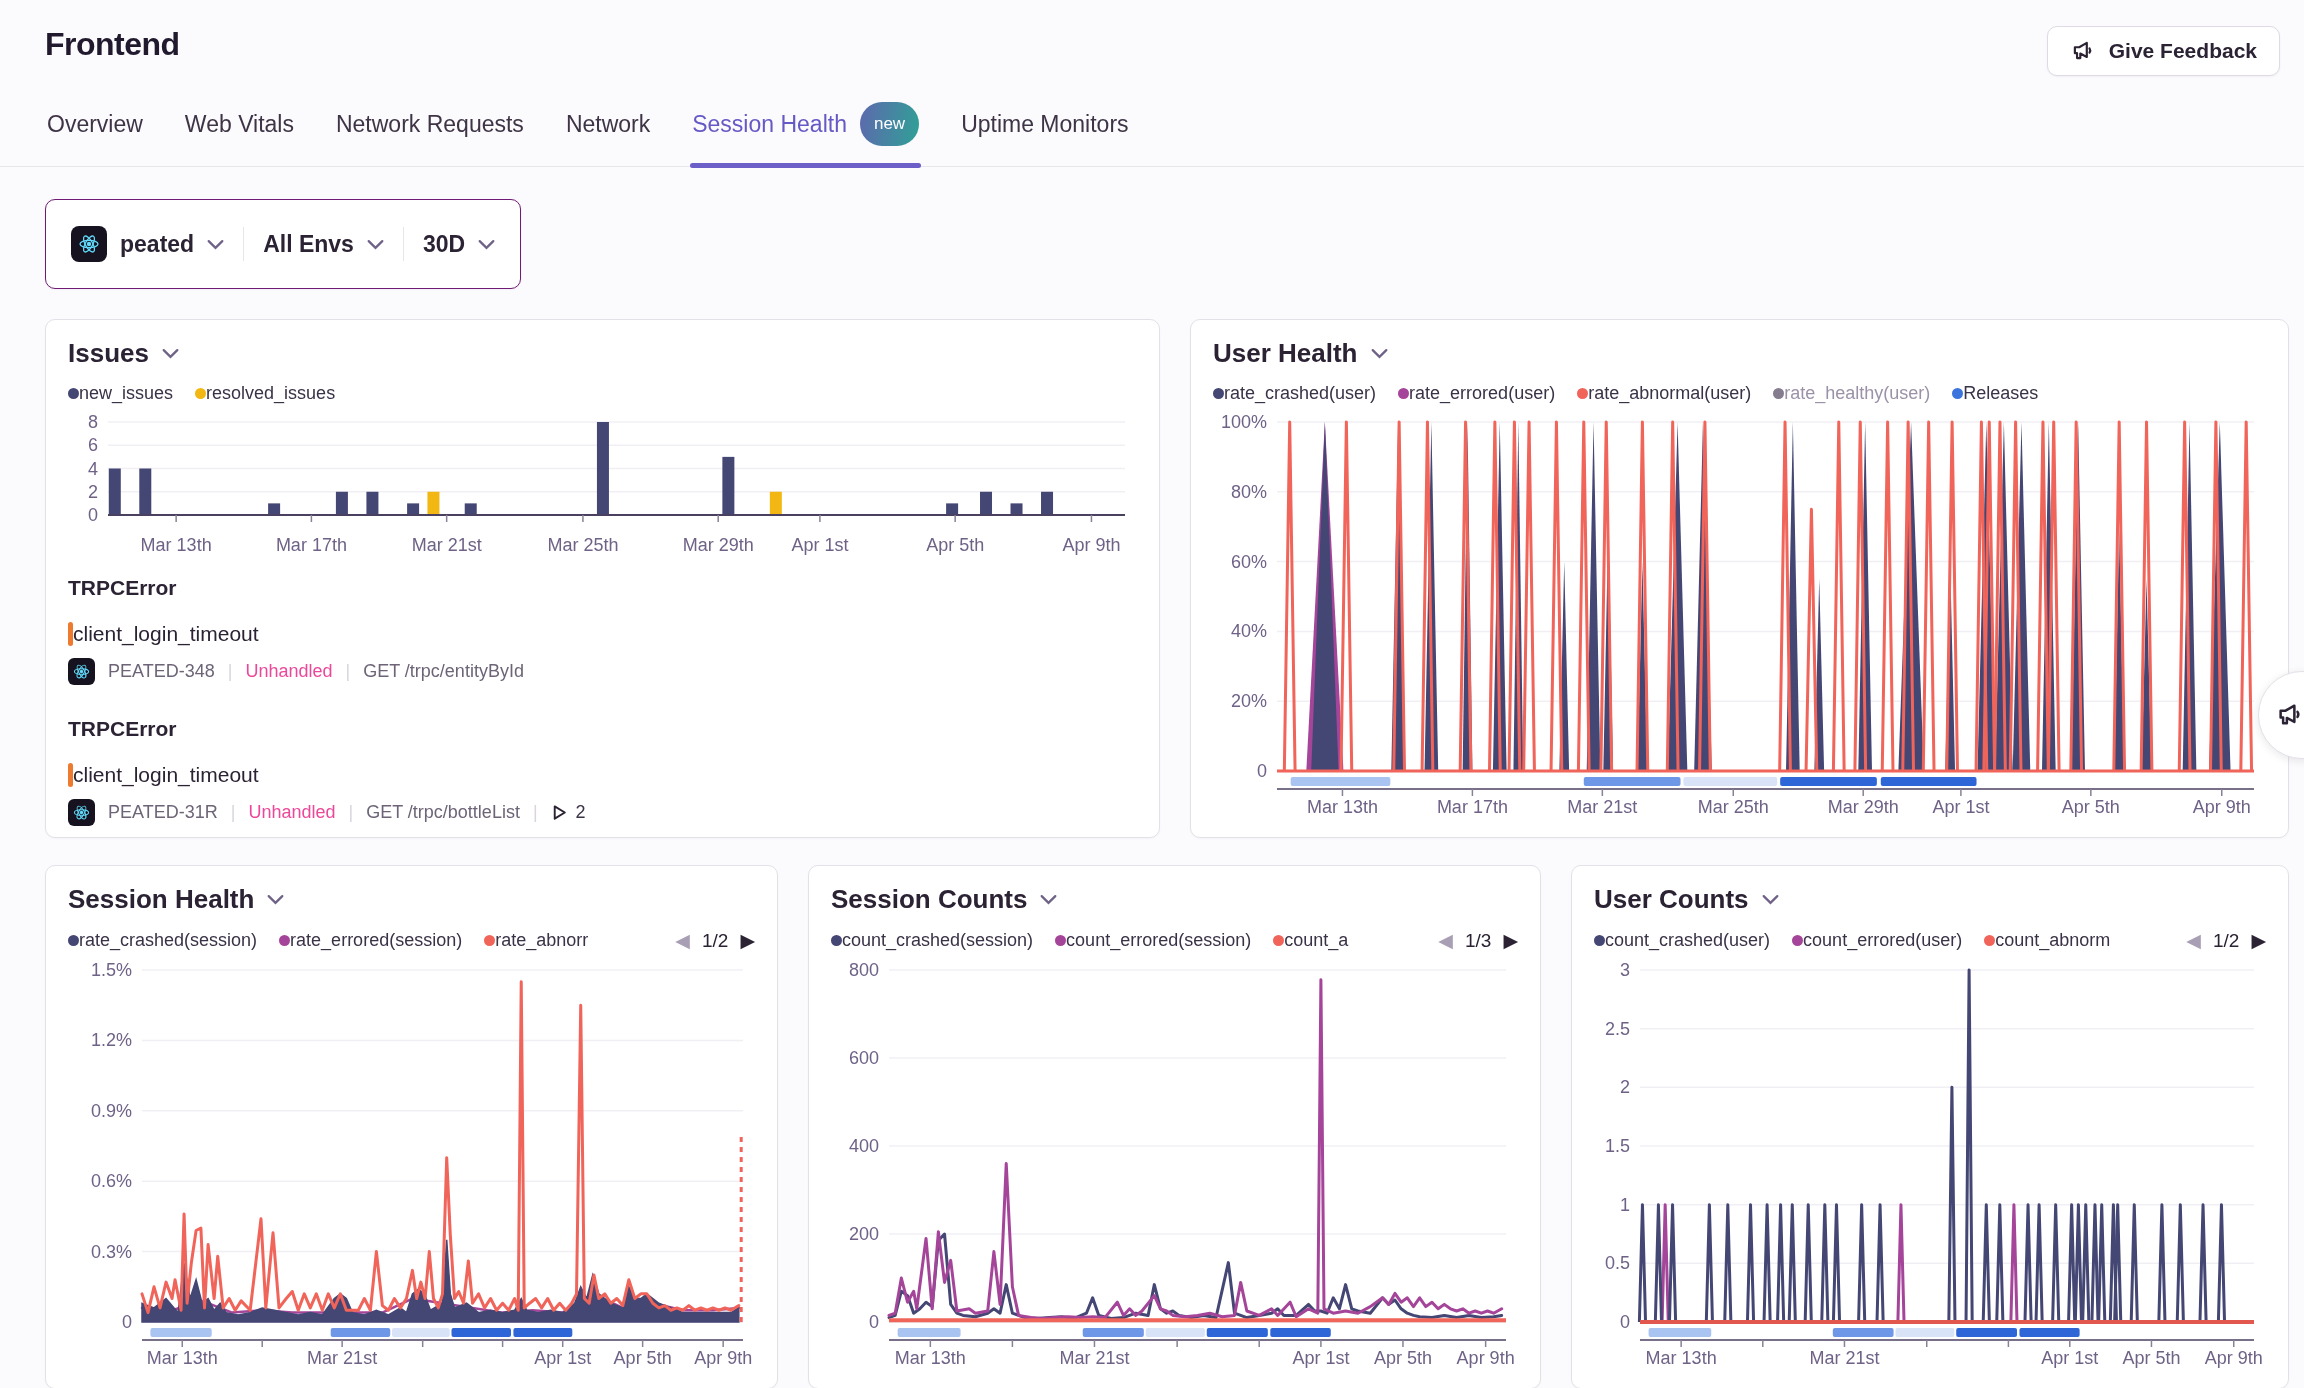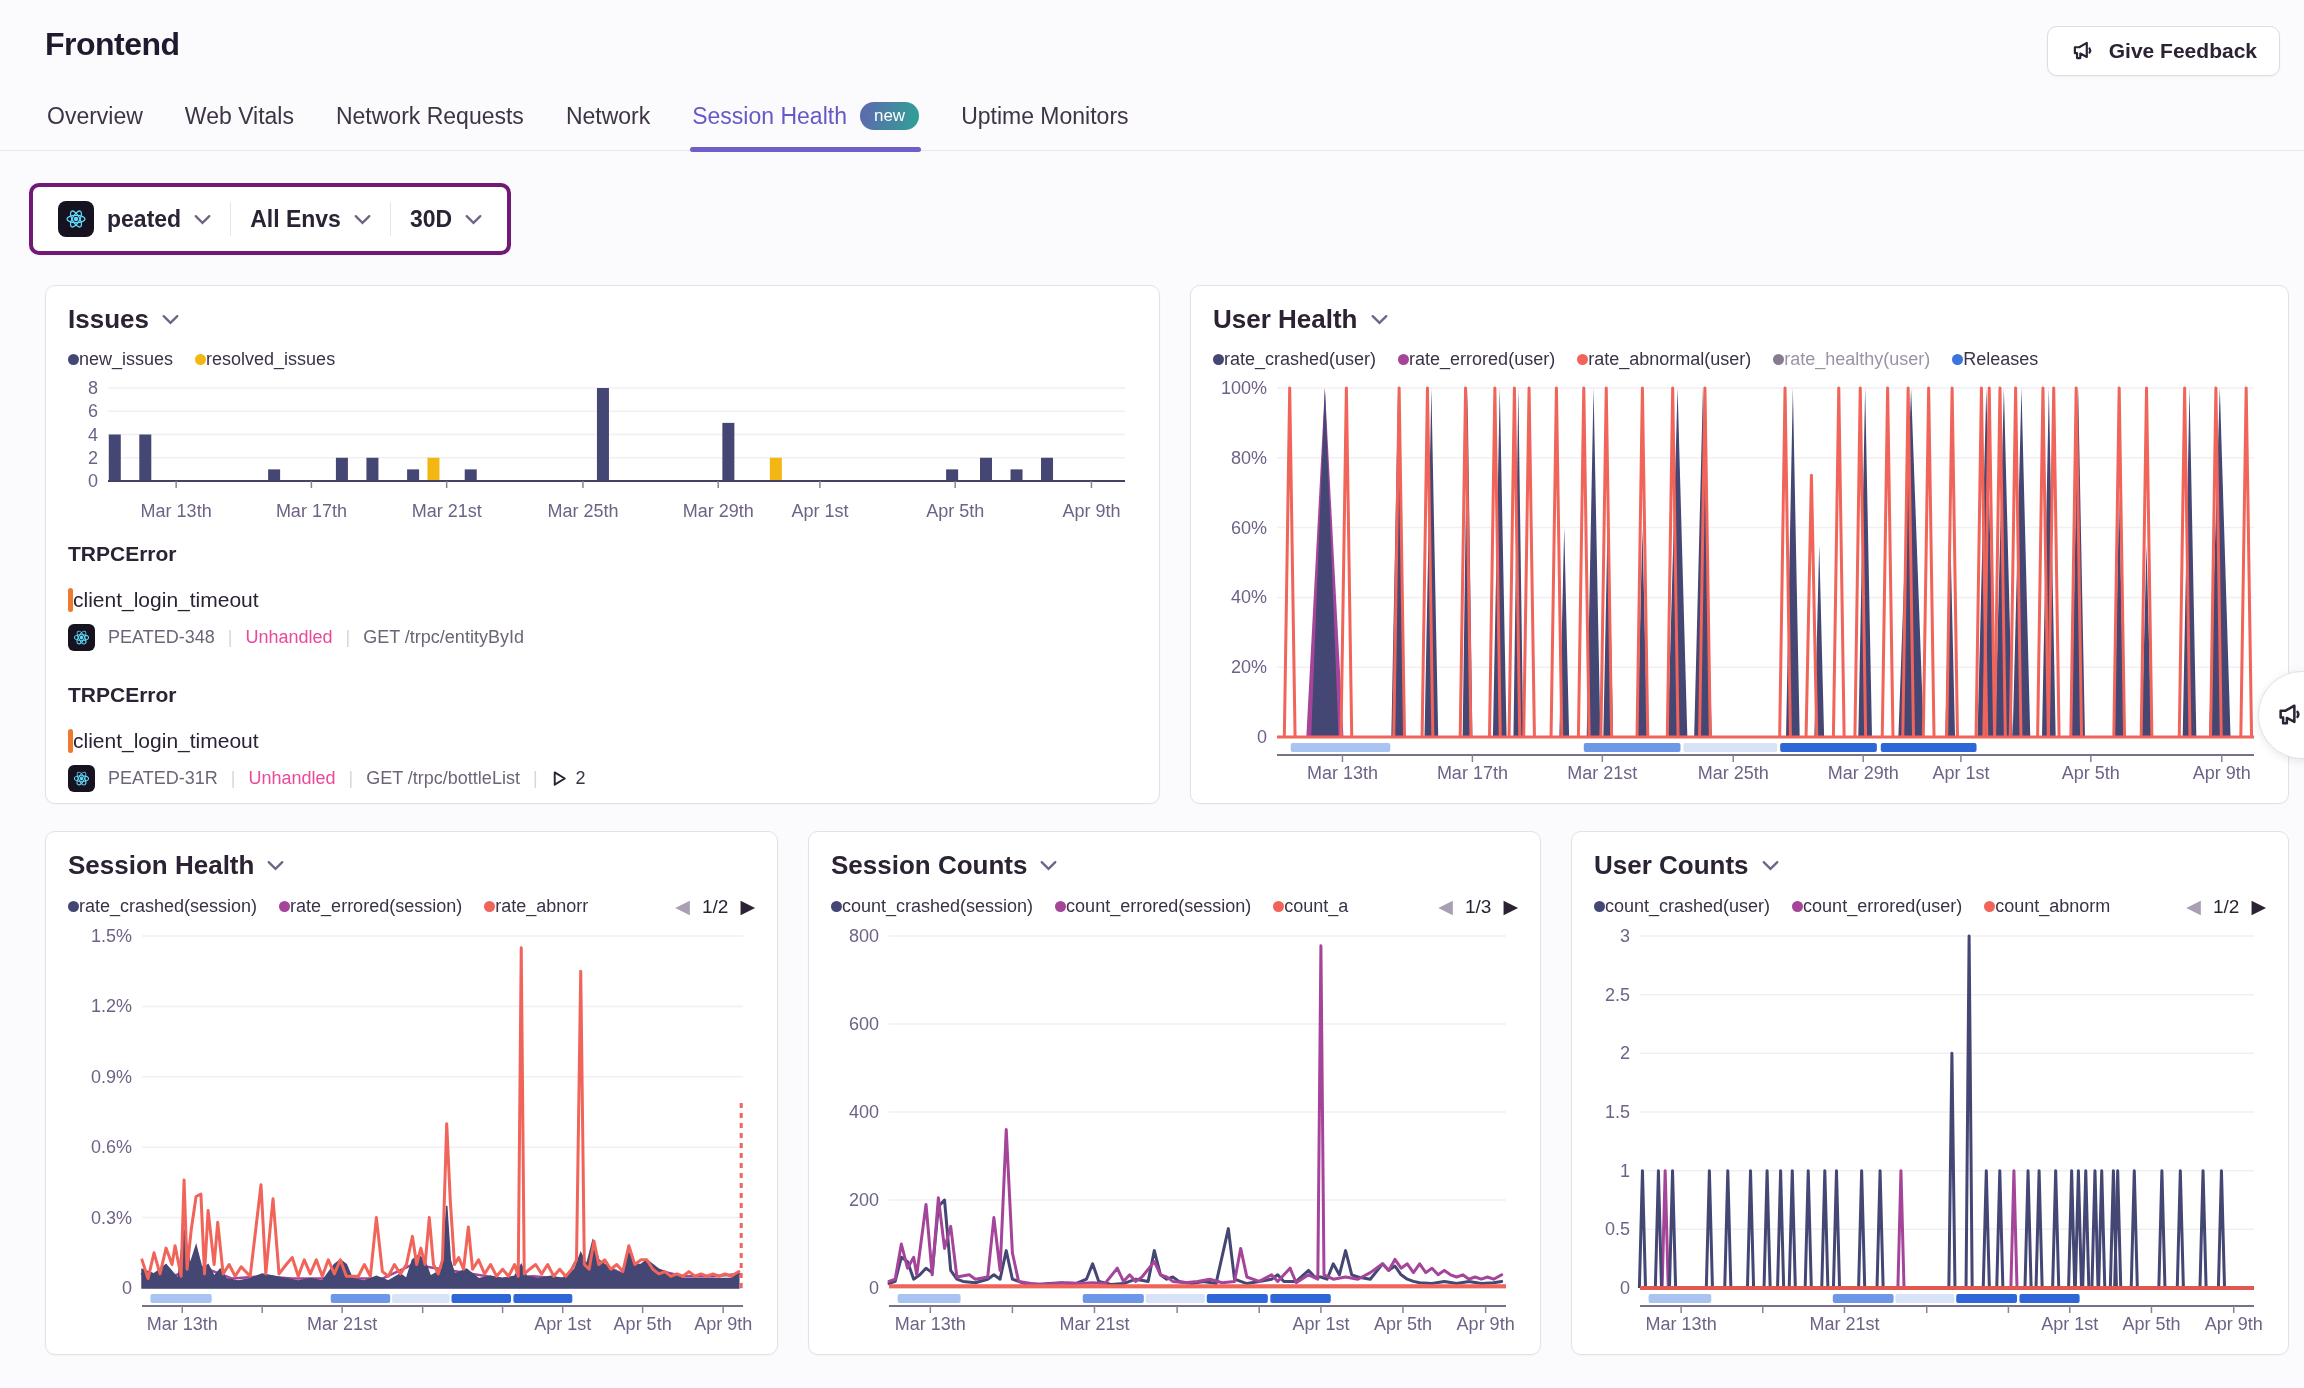--- a/index.html
+++ b/index.html
@@ -6,22 +6,22 @@
   body{font-family:"Liberation Sans",sans-serif;background:#FBFAFC;color:#2B2233;}
   .app{position:relative;width:2304px;height:1388px;background:#FBFAFC;overflow:hidden;}
   svg{font-family:"Liberation Sans",sans-serif;}
   header{display:flex;justify-content:space-between;align-items:flex-start;padding:26px 24px 0 45px;}
   h1{font-size:32px;margin:0;font-weight:800;color:#211A2E;letter-spacing:-0.5px;}
   .feedback-btn{display:flex;gap:13px;align-items:center;background:#fff;border:1px solid #DFDAE4;border-radius:10px;padding:11px 22px;font-size:21px;font-weight:700;color:#2B2233;cursor:pointer;box-shadow:0 1px 2px rgba(43,34,51,.05);}
   .tabs{display:flex;gap:38px;padding:0 45px;margin-top:16px;border-bottom:1px solid #E8E5EB;}
   .tab{position:relative;display:flex;align-items:center;gap:13px;padding:10px 2px 20px 2px;font-size:23px;color:#3E3446;cursor:pointer;}
   .tab.active{color:#6559C5;}
   .tab.active::after{content:"";position:absolute;left:0;right:0;bottom:-2px;height:5px;border-radius:3px;background:#6C5FC7;}
-  .badge-new{background:linear-gradient(100deg,#5E68AE,#2FA196);color:#fff;font-size:17px;padding:4px 14px;border-radius:999px;}
-  .filterbar{display:inline-flex;align-items:center;margin:32px 0 0 29px;background:#fff;border:4px solid #701a75;border-radius:10px;height:64px;padding:0 6px;box-shadow:0 1px 2px rgba(43,34,51,.04);}
+  .badge-new{background:linear-gradient(100deg,#5E68AE,#2FA196);color:#fff;font-size:17px;padding:12px 14px;border-radius:999px;}
+  .filterbar{display:inline-flex;align-items:center;margin:32px 0 0 45px;background:#fff;border:1px solid #701a75;border-radius:10px;height:64px;padding:12px 6px;box-shadow:0 1px 2px rgba(43,34,51,.04);}
   .fseg{display:flex;align-items:center;gap:13px;padding:0 19px;font-size:23px;font-weight:700;color:#2B2233;cursor:pointer;}
   .chev{color:#6F6287;display:flex;}
   .fdiv{width:1px;height:34px;background:#E8E5EB;}
   .proj-icon{width:36px;height:36px;border-radius:8px;background:#16121F;display:flex;align-items:center;justify-content:center;}
   .grid1{display:grid;grid-template-columns:1115px 1099px;gap:30px;margin:30px 0 0 45px;}
   .grid2{display:grid;grid-template-columns:733px 733px 718px;gap:30px;margin:27px 0 0 45px;}
   .panel{background:#fff;border:1px solid #E4E0E8;border-radius:10px;padding:18px 22px;box-sizing:border-box;display:flex;flex-direction:column;box-shadow:0 1px 2px rgba(43,34,51,.03);}
   .grid1 .panel{height:519px;}
   .grid2 .panel{height:524px;}
   .ptitle{display:flex;align-items:center;gap:13px;font-size:26px;font-weight:700;color:#2B2233;cursor:pointer;}

